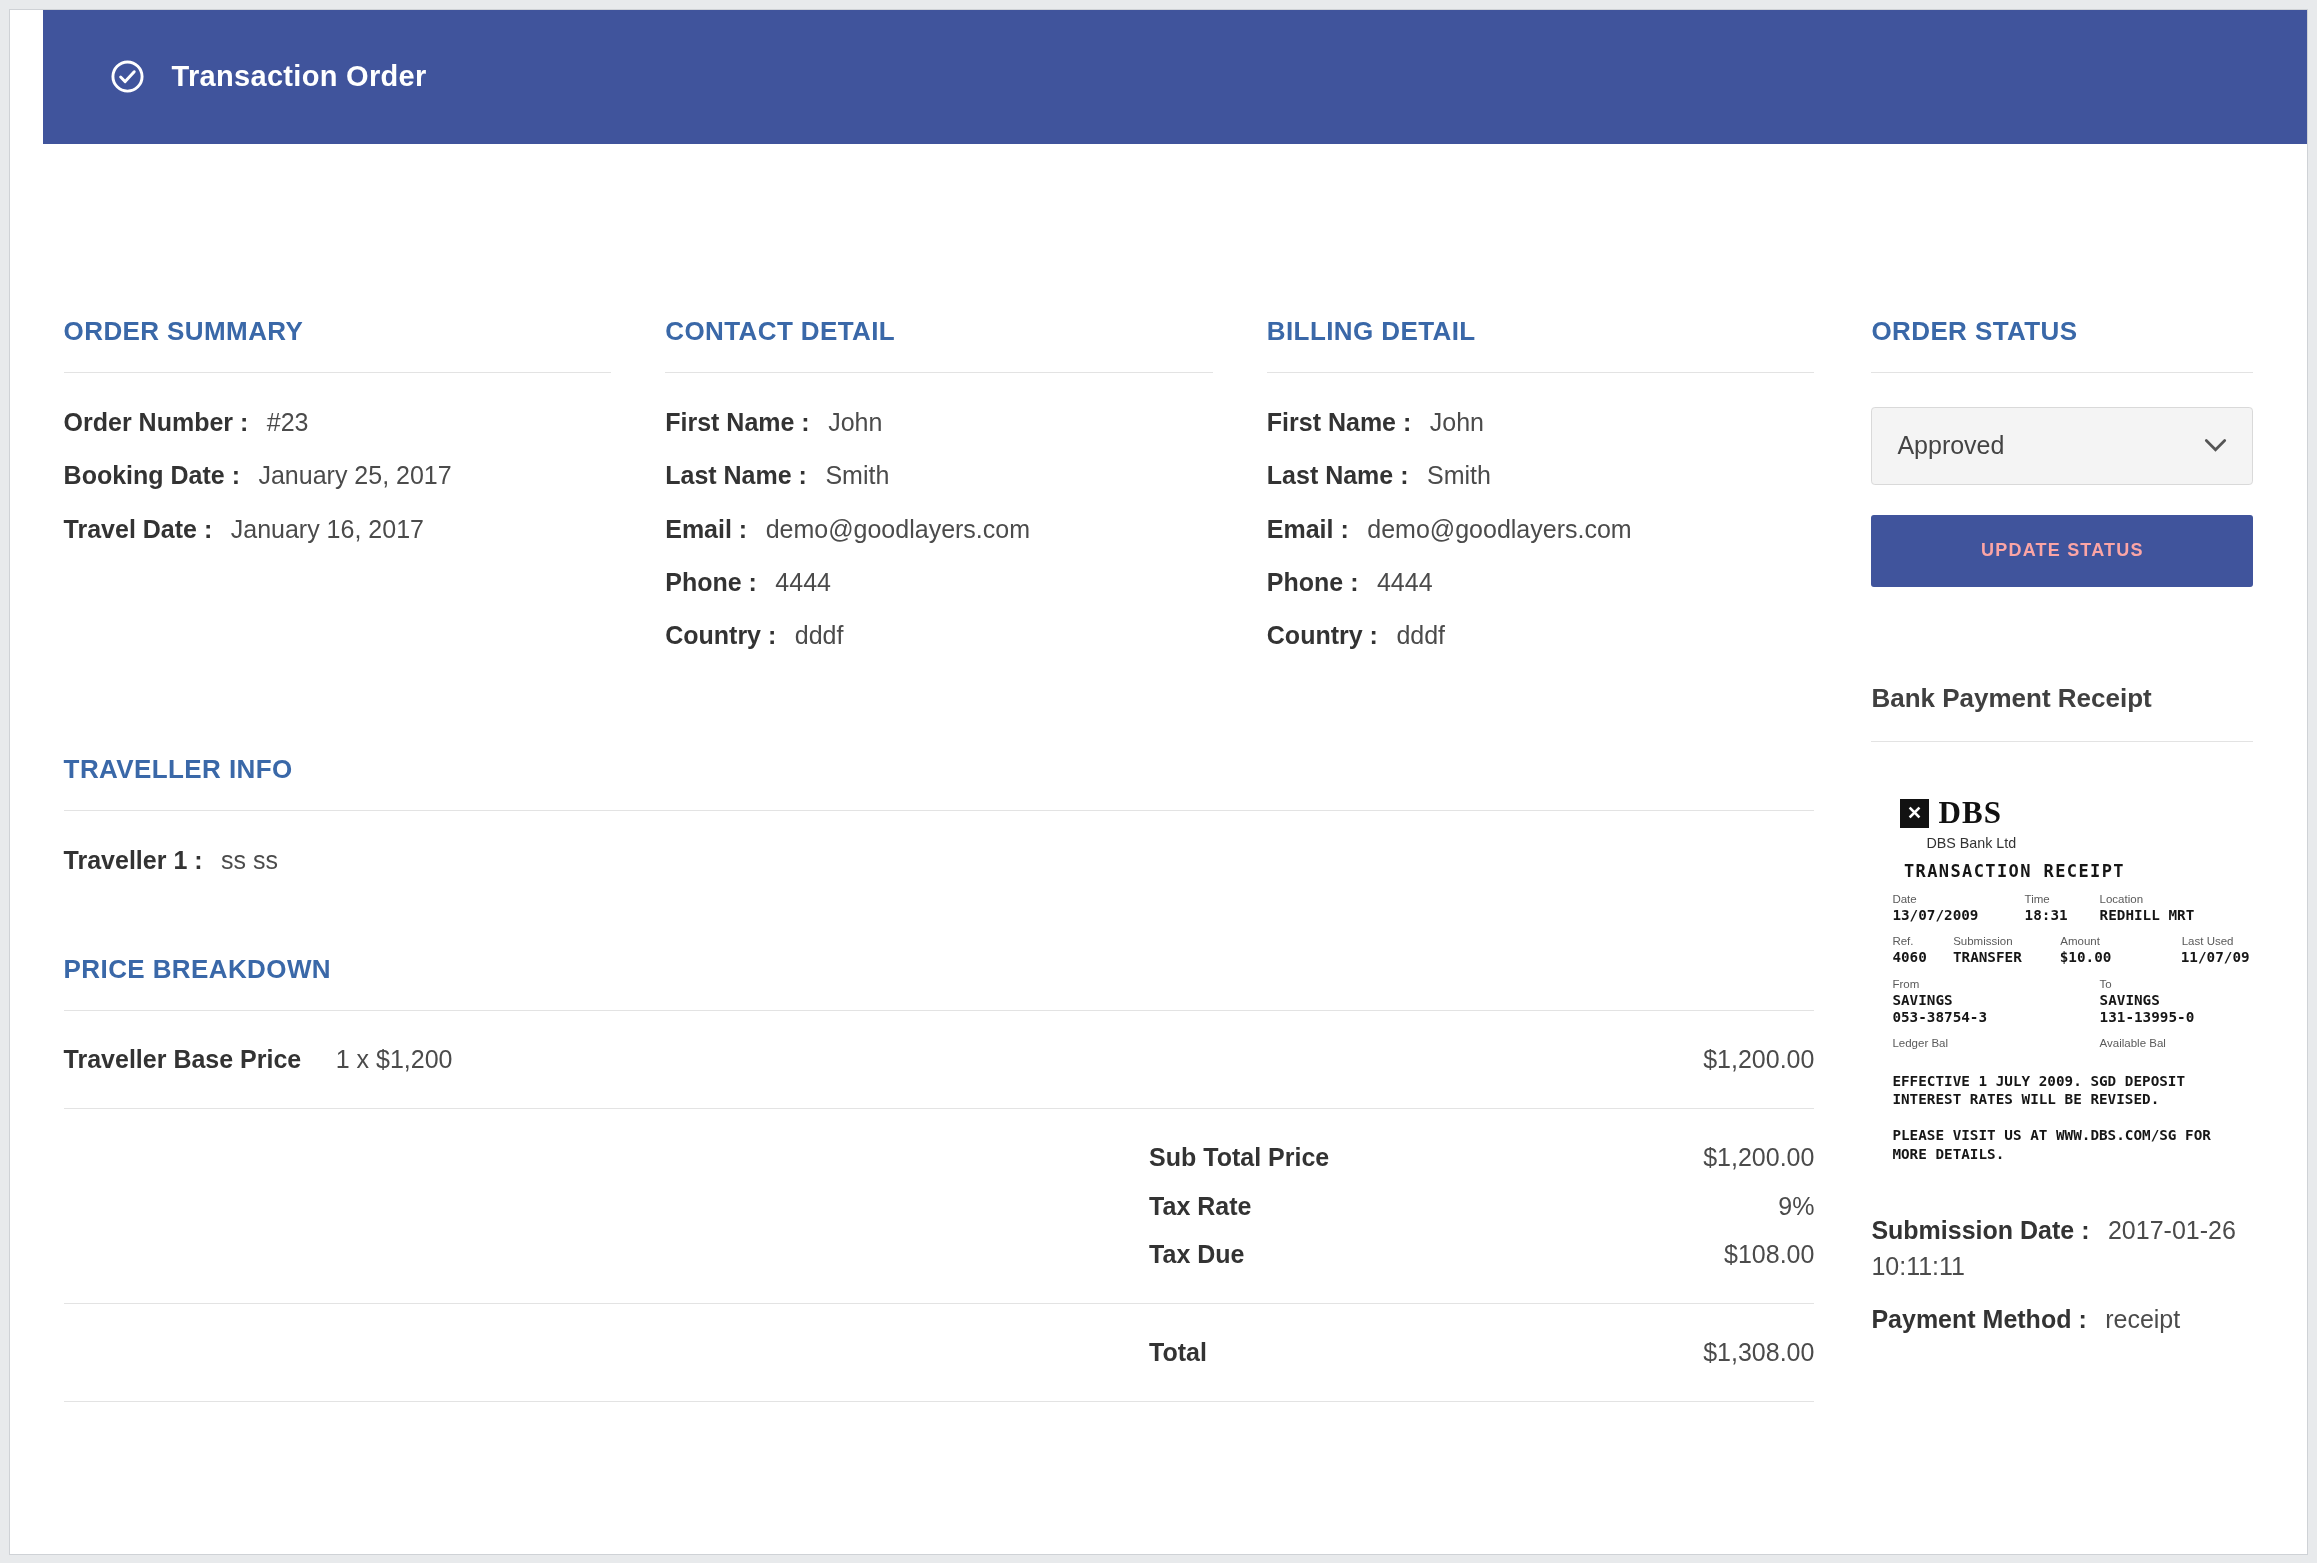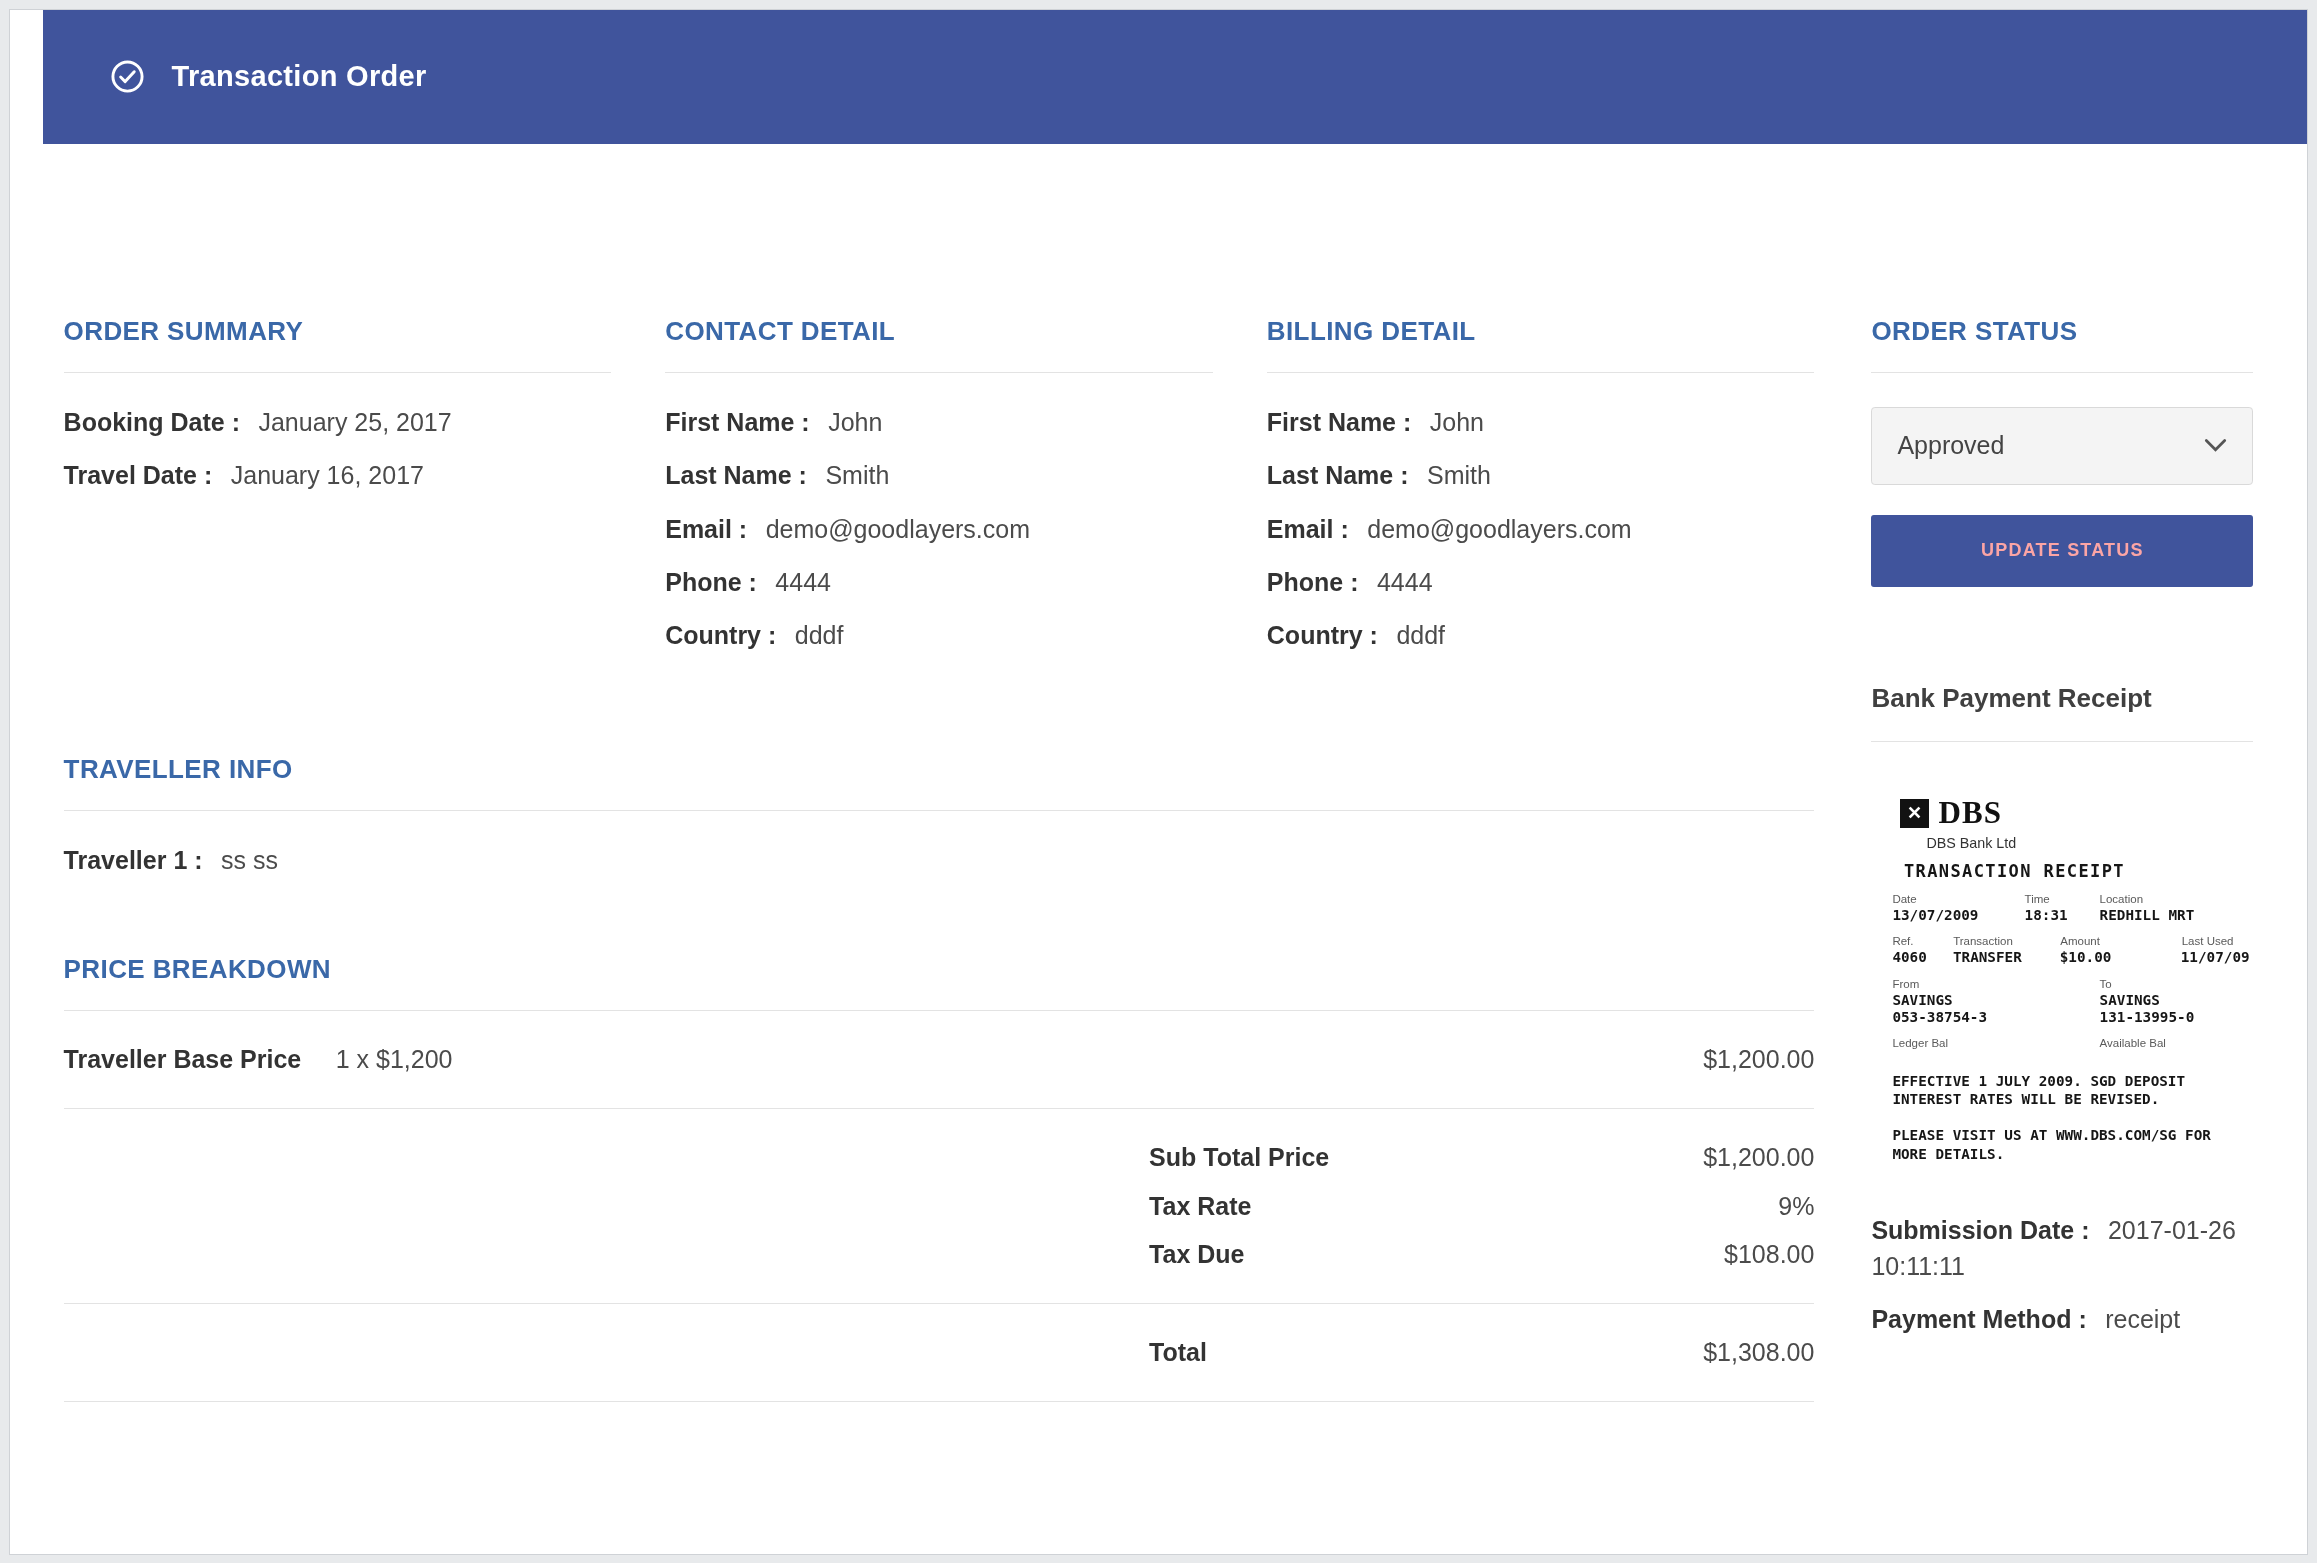--- a/index.html
+++ b/index.html
@@ -134,20 +134,24 @@
 
   <div class="content">
 
     <div class="main">
 
       <div class="cols">
 
         <section class="col">
           <h2 class="sec-title">ORDER SUMMARY</h2>
           <div class="row">
+            <span class="lbl">Order Number :</span>
+            <span class="val">#23</span>
+          </div>
+          <div class="row">
             <span class="lbl">Booking Date :</span>
             <span class="val">January 25, 2017</span>
           </div>
           <div class="row">
             <span class="lbl">Travel Date :</span>
             <span class="val">January 16, 2017</span>
           </div>
         </section>
 
         <section class="col">
@@ -270,21 +274,21 @@
           <span>Location</span>
         </div>
         <div class="r-cols c3 r-values">
           <span>13/07/2009</span>
           <span>18:31</span>
           <span>REDHILL MRT</span>
         </div>
 
         <div class="r-cols c4 r-labels">
           <span>Ref.</span>
-          <span>Transaction</span>
+          <span>Submission</span>
           <span>Amount</span>
           <span>Last Used</span>
         </div>
         <div class="r-cols c4 r-values">
           <span>4060</span>
           <span>TRANSFER</span>
           <span>$10.00</span>
           <span>11/07/09</span>
         </div>
 

